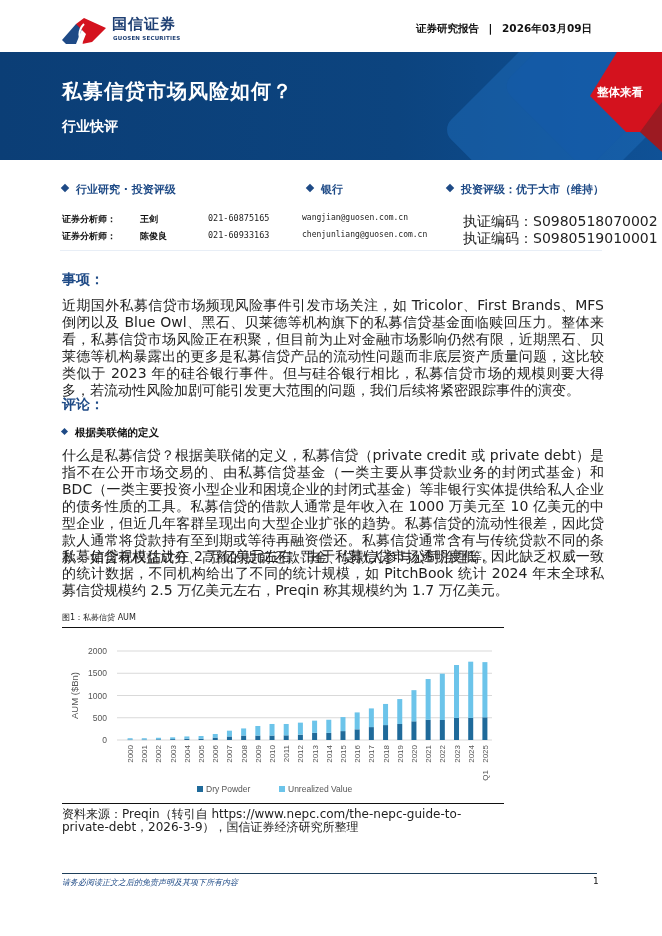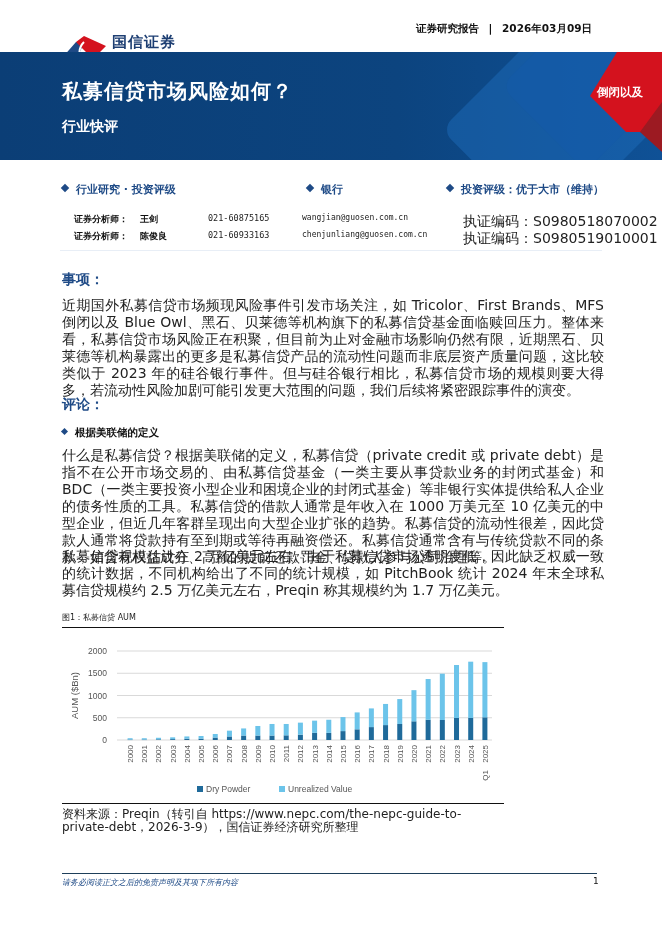--- a/index.html
+++ b/index.html
@@ -1,38 +1,38 @@
 <!DOCTYPE html>
 <html><head>
 <meta charset="utf-8">
 <style>
   * { box-sizing: border-box; margin: 0; padding: 0; }
   body { width: 662px; height: 936px; background: #ffffff; font-family: "DejaVu Sans", "Liberation Sans", sans-serif; color: #111; position: relative; overflow: hidden; }
   .topbar { position: absolute; left: 0; top: 0; width: 662px; height: 52px; background: #fff; }
-  .logo { position: absolute; left: 62px; top: 32px; width: 120px; height: 32px; }
+  .logo { position: absolute; left: 62px; top: 14px; width: 120px; height: 32px; }
   .logo-mark { position: absolute; left: 0; top: 2px; width: 46px; height: 28px; }
   .logo-cn { position: absolute; left: 50px; top: 1px; font-size: 15px; color: #1e3f73; font-weight: bold; letter-spacing: 1px; }
   .logo-en { position: absolute; left: 51px; top: 21px; font-size: 5.5px; color: #1e3f73; font-weight: bold; letter-spacing: 0.2px; }
   .report-meta { position: absolute; right: 70px; top: 22px; font-size: 10.5px; font-weight: bold; color: #111; }
   .report-meta .sep { margin: 0 6px; }
   .banner { position: absolute; left: 0; top: 52px; width: 662px; height: 108px; background: linear-gradient(90deg, #0b3e76 0%, #0c447f 60%, #0f5196 100%); overflow: hidden; }
   .banner .shape1 { position: absolute; left: 490px; top: -40px; width: 150px; height: 200px; background: rgba(30,110,190,0.45); transform: rotate(45deg); border-radius: 14px; }
   .banner .shape2 { position: absolute; left: 540px; top: -60px; width: 120px; height: 160px; background: rgba(20,90,170,0.5); transform: rotate(45deg); border-radius: 14px; }
   .banner .redtag { position: absolute; left: 590px; top: 0; width: 90px; height: 80px; background: #d4121e; clip-path: polygon(30% 0, 100% 0, 100% 100%, 40% 100%, 0 55%); }
   .banner .redtag-dark { position: absolute; left: 640px; top: 50px; width: 22px; height: 50px; background: #9c1a22; clip-path: polygon(100% 0, 100% 100%, 0 60%); }
   .banner .rating-badge { position: absolute; left: 597px; top: 33px; font-size: 11.5px; color: #fff; font-weight: bold; }
   .title { position: absolute; left: 62px; top: 26px; font-size: 20px; color: #fff; font-weight: bold; letter-spacing: 1px; }
   .subtitle { position: absolute; left: 62px; top: 66px; font-size: 14px; color: #fff; font-weight: bold; }
   .tags { position: absolute; left: 62px; top: 182px; width: 540px; height: 16px; font-size: 11px; color: #1e4a86; font-weight: bold; }
   .tags span { position: absolute; top: 0; white-space: nowrap; }
   .diamond { display: inline-block; width: 6px; height: 6px; background: #1e4a86; transform: rotate(45deg); margin-right: 8px; vertical-align: 2px; }
   .analysts { position: absolute; left: 62px; top: 213px; width: 560px; font-size: 9px; }
   .arow { position: relative; height: 17px; }
   .arow span { position: absolute; top: 0; white-space: nowrap; }
-  .arow .role { left: 0; font-weight: bold; margin-left: 12px; }
+  .arow .role { left: 0; font-weight: bold; }
   .arow .name { left: 78px; font-weight: bold; }
   .arow .phone { left: 146px; font-family: "DejaVu Sans Mono", monospace; font-size: 8.5px; color: #222; }
   .arow .email { left: 240px; font-family: "DejaVu Sans Mono", monospace; font-size: 8px; color: #222; }
   .arow .cert { left: 401px; font-size: 14px; color: #222; }
   .hr-light { position: absolute; left: 60px; top: 250px; width: 542px; height: 1px; background: #e8eef6; }
   h2 { position: absolute; left: 62px; font-size: 14px; color: #1e4a86; font-weight: bold; }
   .para { position: absolute; left: 62px; width: 542px; font-size: 14px; line-height: 17px; color: #222; text-align: justify; }
   .bullet-head { position: absolute; left: 62px; top: 426px; font-size: 10.5px; font-weight: bold; color: #111; }
   .bullet-head .diamond { width: 5px; height: 5px; }
   .fig-caption { position: absolute; left: 62px; top: 612px; font-size: 8px; color: #222; }
@@ -62,21 +62,21 @@
     <span class="sep">|</span>
     <span>2026年03月09日</span>
   </div>
 </div>
 
 <div class="banner">
   <div class="shape1"></div>
   <div class="shape2"></div>
   <div class="redtag"></div>
   <div class="redtag-dark"></div>
-  <div class="rating-badge">倒闭以及</div>
+  <div class="rating-badge">整体来看</div>
   <div class="title">私募信贷市场风险如何？</div>
   <div class="subtitle">行业快评</div>
 </div>
 
 <div class="tags">
   <span style="left:0"><i class="diamond"></i><b>行业研究 · 投资评级</b></span>
   <span style="left:245px"><i class="diamond"></i><b>银行</b></span>
   <span style="left:385px"><i class="diamond"></i><b>投资评级：优于大市（维持）</b></span>
 </div>
 

